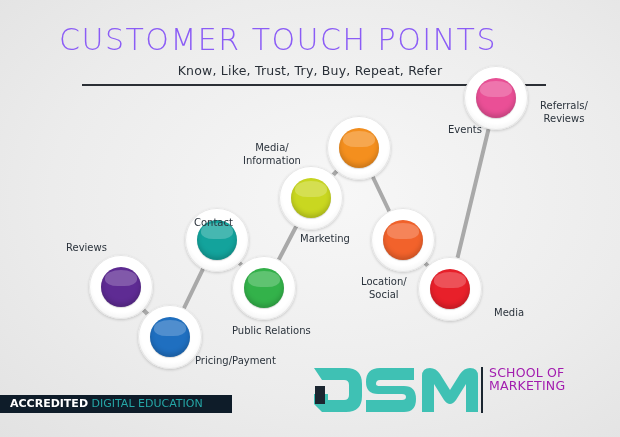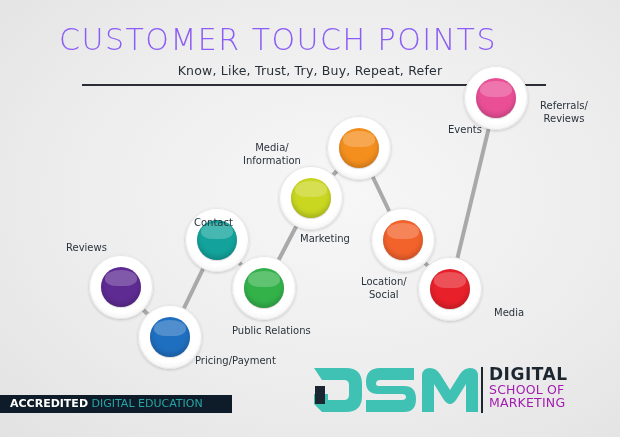--- a/index.html
+++ b/index.html
@@ -114,16 +114,15 @@
 
   <path d="M2 2 H34 Q50 2 50 18 V30 Q50 46 34 46 H10 L2 38 V28 H16 V34 H32 Q37 34 37 29 V19 Q37 14 32 14 H10 Z" fill="#3fc1b4"></path>
   <rect x="3" y="20" width="10" height="18" fill="#1b2630"></rect>
 
   <path d="M58 2 H102 V14 H68 Q64 14 64 18 Q64 20 68 20 H92 Q104 20 104 33 Q104 46 92 46 H54 V34 H90 Q94 34 94 31 Q94 28 90 28 H66 Q54 28 54 16 Q54 2 68 2 Z" fill="#3fc1b4"></path>
 
   <path d="M110 46 V10 Q110 2 118 2 Q124 2 128 8 L138 24 L148 8 Q152 2 158 2 Q166 2 166 10 V46 H154 V18 L144 34 Q141 38 138 38 Q135 38 132 34 L122 18 V46 Z" fill="#3fc1b4"></path>
 </svg>
 <div class="logo-divider"></div>
 <div class="logo-text">
-  <div class="l1">DIGITAL</div>
   <div class="l2">SCHOOL OF</div>
   <div class="l3">MARKETING</div>
 </div>
 
 </body></html>

